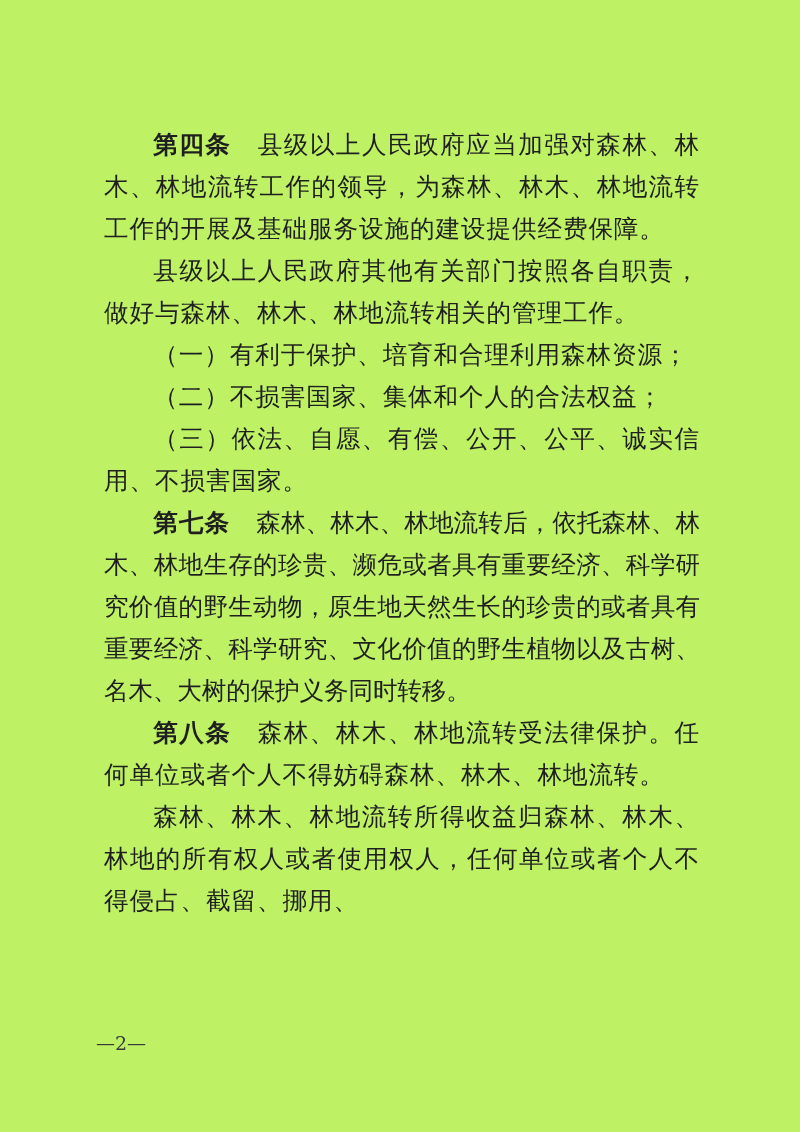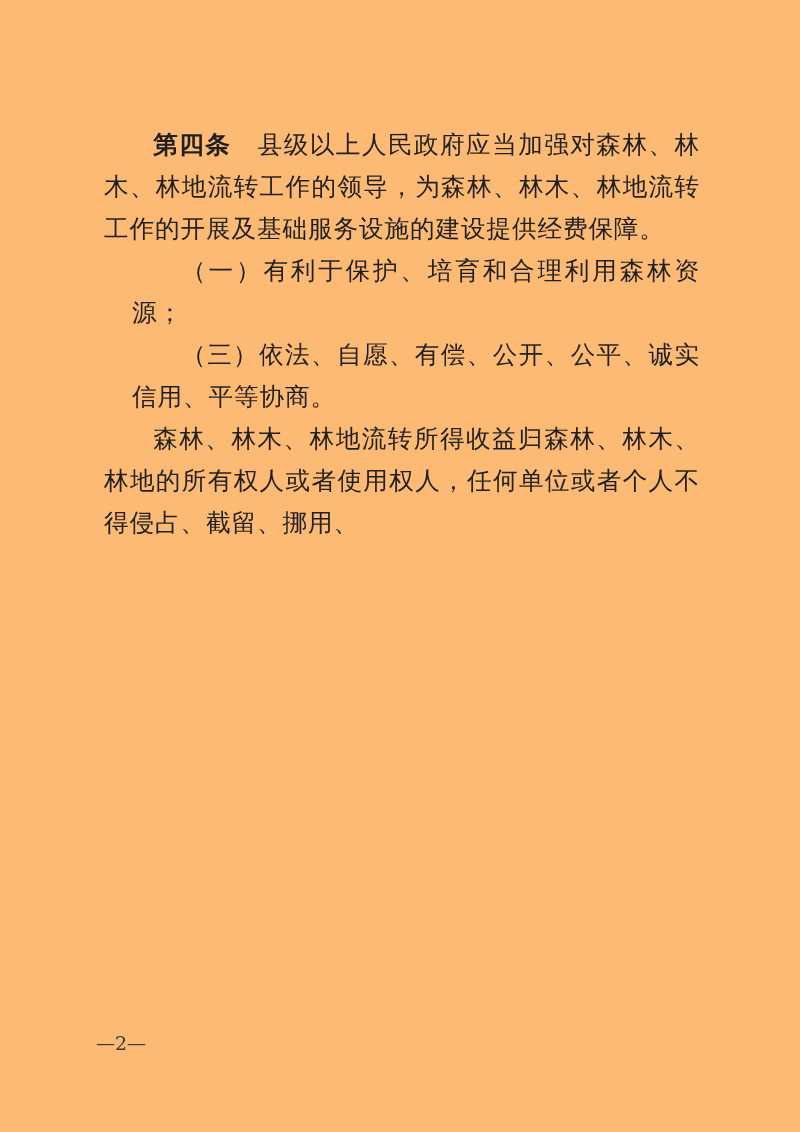--- a/index.html
+++ b/index.html
@@ -12,21 +12,21 @@
     width: 800px;
     height: 1132px;
     position: relative;
     overflow: hidden;
     font-family: "DejaVu Sans", "Liberation Sans", sans-serif;
   }
 
   .page {
     position: absolute;
     inset: 0;
-    background: #fdba74;
+    background: #bef264;
   }
 
   
   .text-column {
     position: absolute;
     left: 104px;
     top: 124px;
     width: 596px;
   }
 
@@ -44,21 +44,20 @@
   }
 
   
   .para.dense {
     letter-spacing: -0.15px;
   }
 
   
   .para.item {
     text-indent: 2em;
-    margin-left: 28px;
   }
 
   .art-no {
     font-weight: bold;
     letter-spacing: 0.9px;
   }
 
   .gap {
     display: inline-block;
     width: 1.05em;
@@ -79,26 +78,30 @@
 <body>
 
 <div class="page">
 
   <div class="text-column">
 
     <p class="para"><span class="art-no">第四条</span><span class="gap"></span><span>县级以上人民政府应当加强对森林、林木、林地流转工作的领导，为森林、林木、林地流转工作的开展及基础服务设施的建设提供经费保障。</span></p>
 
 
 
+    <p class="para"><span>县级以上人民政府其他有关部门按照各自职责，做好与森林、林木、林地流转相关的管理工作。</span></p>
 
 
     <p class="para item"><span>（一）有利于保护、培育和合理利用森林资源；</span></p>
-    <p class="para item"><span>（三）依法、自愿、有偿、公开、公平、诚实信用、平等协商。</span></p>
+    <p class="para item"><span>（二）不损害国家、集体和个人的合法权益；</span></p>
+    <p class="para item"><span>（三）依法、自愿、有偿、公开、公平、诚实信用、不损害国家。</span></p>
 
+    <p class="para dense"><span class="art-no">第七条</span><span class="gap"></span><span>森林、林木、林地流转后，依托森林、林木、林地生存的珍贵、濒危或者具有重要经济、科学研究价值的野生动物，原生地天然生长的珍贵的或者具有重要经济、科学研究、文化价值的野生植物以及古树、名木、大树的保护义务同时转移。</span></p>
 
+    <p class="para"><span class="art-no">第八条</span><span class="gap"></span><span>森林、林木、林地流转受法律保护。任何单位或者个人不得妨碍森林、林木、林地流转。</span></p>
 
     <p class="para"><span>森林、林木、林地流转所得收益归森林、林木、林地的所有权人或者使用权人，任何单位或者个人不得侵占、截留、挪用、</span></p>
 
   </div>
 
   <div class="footer">—2—</div>
 
 </div>
 
 </body></html>

